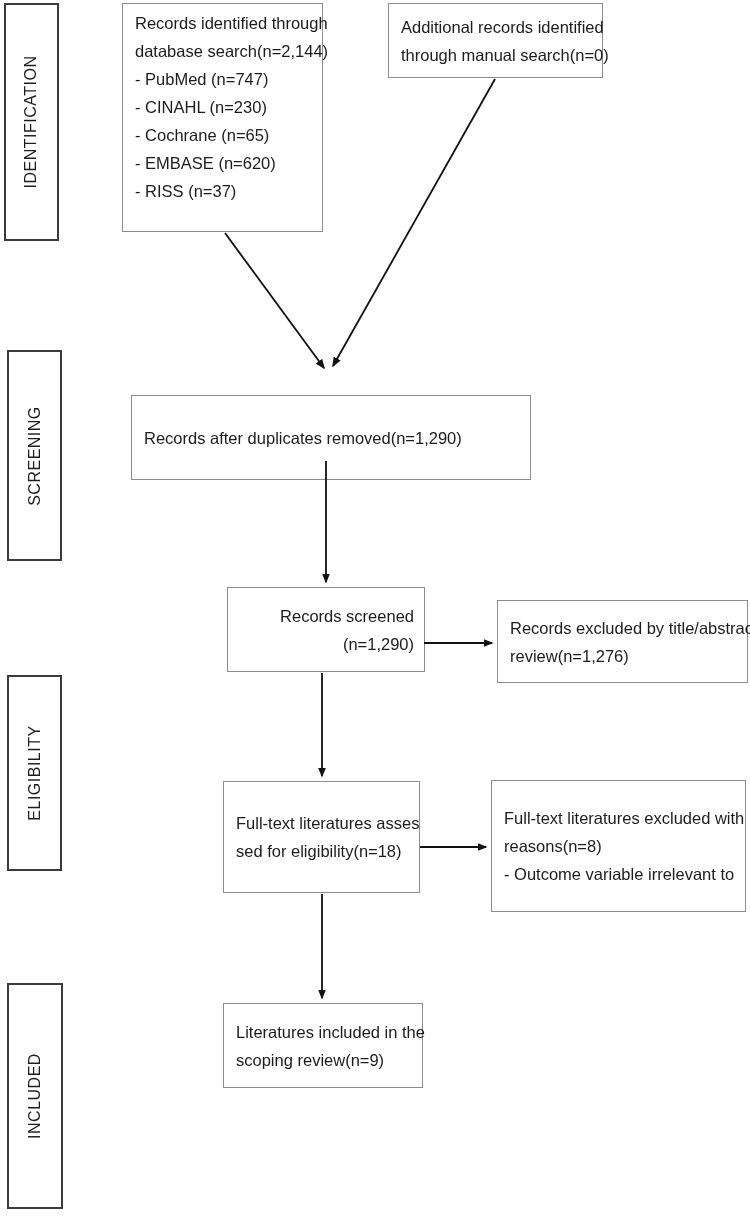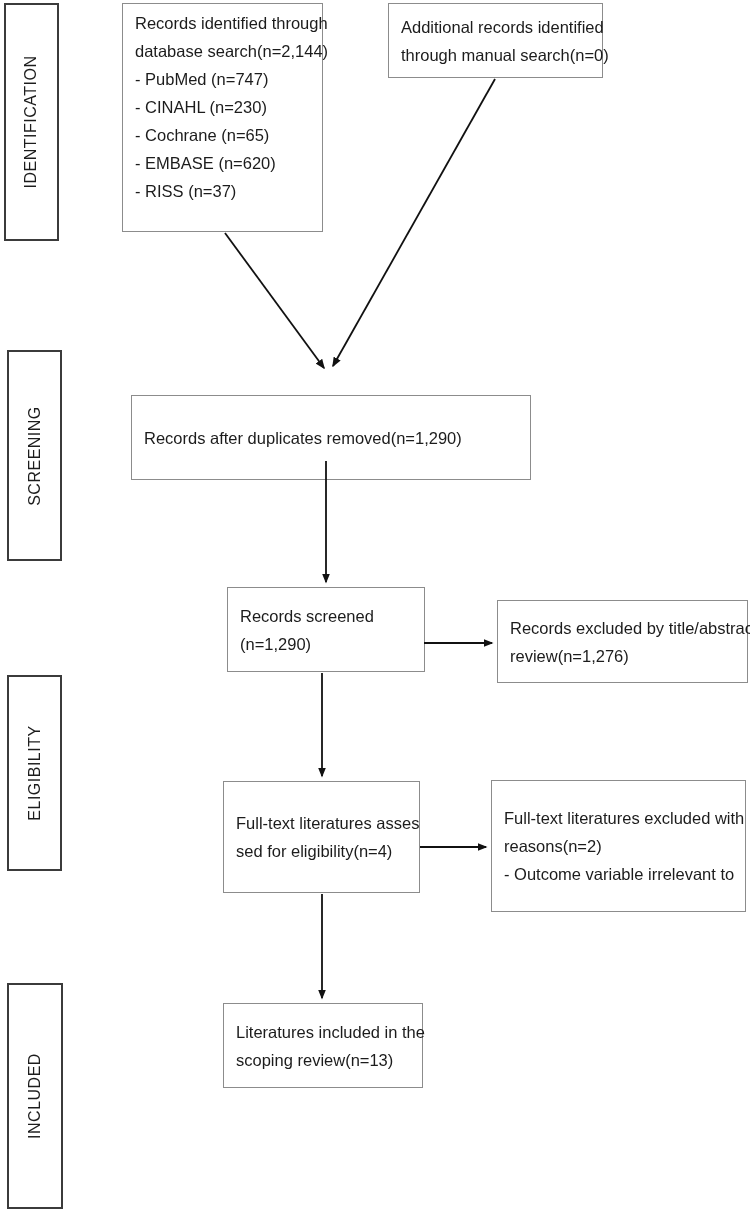--- a/index.html
+++ b/index.html
@@ -44,21 +44,21 @@
   }
   
   #stage-identification{left:4px;  top:3px;   width:55px; height:238px;}
   #stage-screening     {left:7px;  top:350px; width:55px; height:211px;}
   #stage-eligibility   {left:7px;  top:675px; width:55px; height:196px;}
   #stage-included      {left:7px;  top:983px; width:56px; height:226px;}
   
   #box-identified        {left:122px; top:3px;    width:201px; height:229px; justify-content:flex-start; padding-top:5px;}
   #box-additional        {left:388px; top:3px;    width:215px; height:75px;}
   #box-deduplicated      {left:131px; top:375px;  width:400px; height:85px;margin-top:20px;}
-  #box-screened          {left:227px; top:587px;  width:198px; height:85px;}
+  #box-screened          {left:227px; top:587px;  width:198px; height:85px;align-items:flex-end;}
   #box-excluded-title    {left:497px; top:600px;  width:251px; height:83px;}
   #box-fulltext          {left:223px; top:781px;  width:197px; height:112px;}
   #box-excluded-fulltext {left:491px; top:780px;  width:255px; height:132px;}
   #box-included          {left:223px; top:1003px; width:200px; height:85px;}
   #arrows{position:absolute;left:0;top:0;pointer-events:none;}
 </style>
 </head>
 <body>
 
 <div id="canvas">
@@ -95,30 +95,30 @@
   <div class="box" id="box-screened">
       <div class="line">Records screened</div>
       <div class="line">(n=1,290)</div>
     </div>
   <div class="box" id="box-excluded-title">
       <div class="line">Records excluded by title/abstract</div>
       <div class="line">review(n=1,276)</div>
     </div>
   <div class="box" id="box-fulltext">
       <div class="line">Full-text literatures asses</div>
-      <div class="line">sed for eligibility(n=4)</div>
+      <div class="line">sed for eligibility(n=18)</div>
     </div>
   <div class="box" id="box-excluded-fulltext">
       <div class="line">Full-text literatures excluded with</div>
-      <div class="line">reasons(n=2)</div>
+      <div class="line">reasons(n=8)</div>
       <div class="line">- Outcome variable irrelevant to</div>
     </div>
   <div class="box" id="box-included">
       <div class="line">Literatures included in the</div>
-      <div class="line">scoping review(n=13)</div>
+      <div class="line">scoping review(n=9)</div>
     </div>
 
   <svg id="arrows" width="750" height="1218" viewBox="0 0 750 1218">
     <defs>
       <marker id="ah" markerWidth="10" markerHeight="8" refX="8.5" refY="4" orient="auto" markerUnits="userSpaceOnUse">
         <path d="M0,0 L10,4 L0,8 z" fill="var(--arrow)"></path>
       </marker>
     </defs>
     <line x1="225" y1="233" x2="324" y2="368" stroke="var(--arrow)" stroke-width="1.8" marker-end="url(#ah)"></line>
     <line x1="495" y1="79" x2="333" y2="366" stroke="var(--arrow)" stroke-width="1.8" marker-end="url(#ah)"></line>

